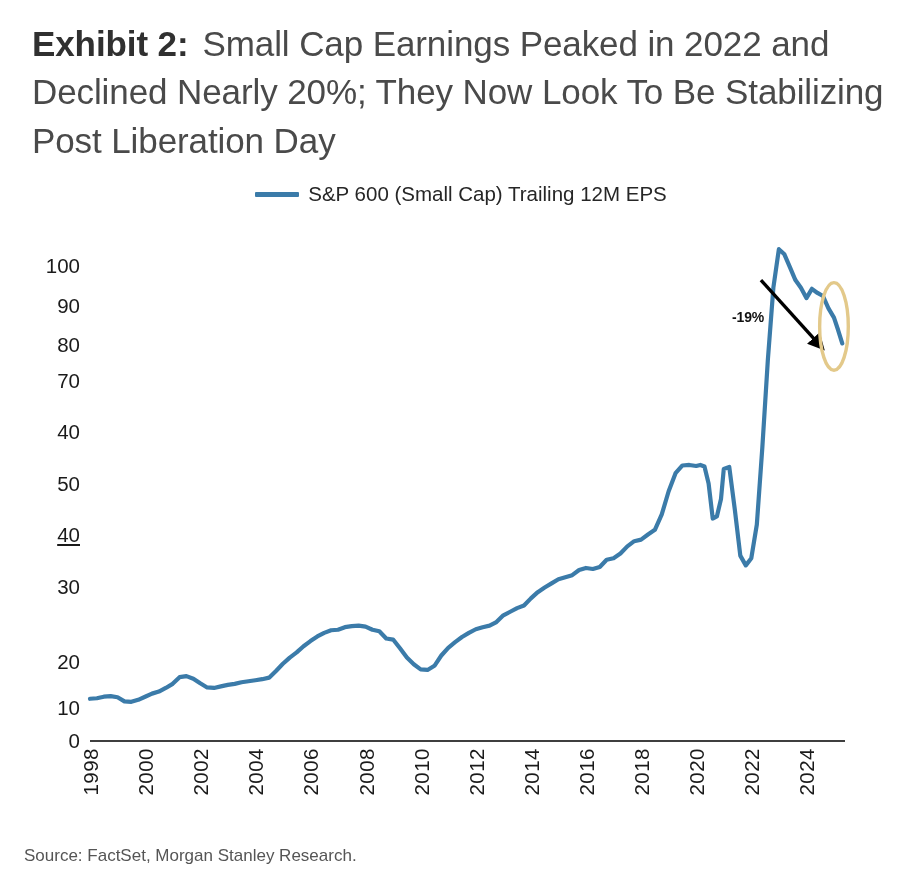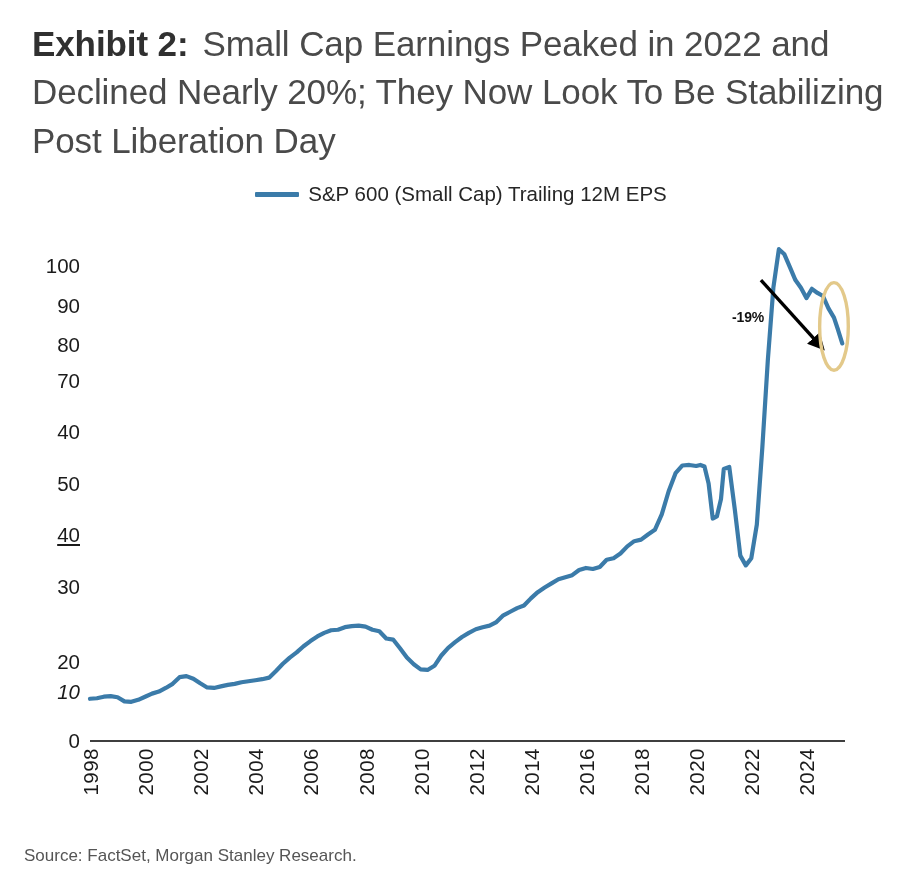--- a/index.html
+++ b/index.html
@@ -136,21 +136,21 @@
   <span class="lead">Exhibit 2:</span><span>Small Cap Earnings Peaked in 2022 and Declined Nearly 20%; They Now Look To Be Stabilizing Post Liberation Day</span>
 </div>
 
 <div id="legend">
   <span class="swatch"></span>
   <span class="legend-label">S&amp;P 600 (Small Cap) Trailing 12M EPS</span>
 </div>
 
 <div id="y-axis-labels">
     <div class="ytick" style="top: 526px;">0</div>
-    <div class="ytick" style="top: 477px; font-style: italic;">10</div>
+    <div class="ytick" style="top: 493px;">10</div>
     <div class="ytick" style="top: 447px;">20</div>
     <div class="ytick" style="top: 371.5px;">30</div>
     <div class="ytick" style="top: 320px; text-decoration: underline;">40</div>
     <div class="ytick" style="top: 268.5px;">50</div>
     <div class="ytick" style="top: 217px;">40</div>
     <div class="ytick" style="top: 165.5px;">70</div>
     <div class="ytick" style="top: 130px;">80</div>
     <div class="ytick" style="top: 62.5px; margin-top: 28px;">90</div>
     <div class="ytick" style="top: 11px; margin-top: 40px;">100</div>
   </div>

